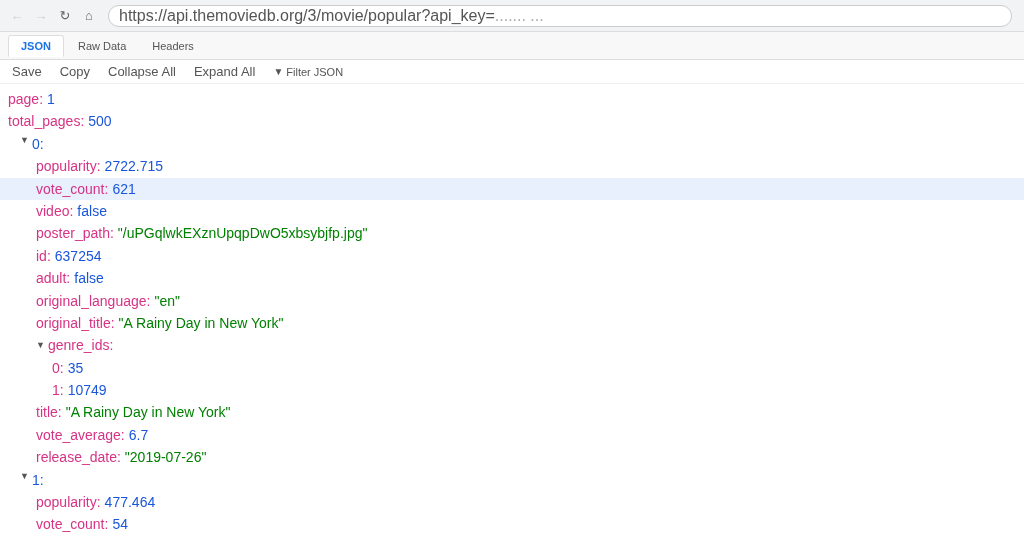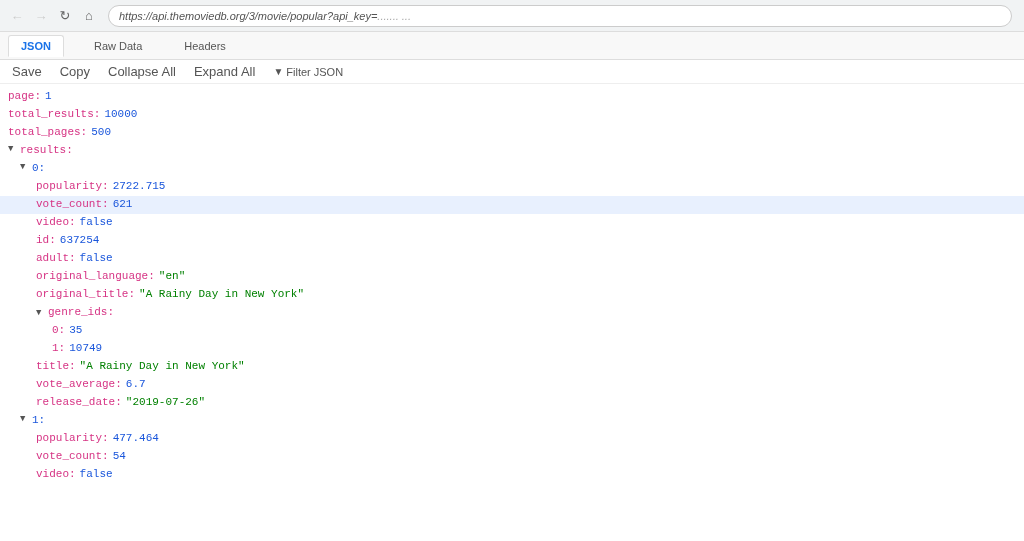--- a/index.html
+++ b/index.html
@@ -39,33 +39,32 @@
       border-radius: 11px;
       display: flex;
       align-items: center;
       padding: 0 10px;
       font-size: 11px;
       color: #333;
       margin: 0 4px;
     }
     .browser-url-text {
       color: #555;
-      font-size: 11px;
-      font-style: italic;
+      font-size: 16px;
     }
 
     
     .tab-bar {
       background: #f8f8f8;
       border-bottom: 1px solid #ddd;
       display: flex;
       align-items: center;
       padding: 0 8px;
       height: 28px;
-      gap: 18px;
+      gap: 2px;
     }
     .tab-item {
       padding: 4px 12px;
       font-size: 11px;
       cursor: pointer;
       border-radius: 3px 3px 0 0;
       color: #555;
     }
     .tab-item.active {
       background: #fff;
@@ -102,22 +101,22 @@
     }
     .filter-icon {
       font-size: 10px;
     }
 
     
     .json-content {
       overflow-y: auto;
       height: calc(541px - 32px - 28px - 24px);
       padding: 4px 0;
-      font-family: Liberation Mono, monospace;
-      font-size: 11px;
+      font-family: Liberation Sans, sans-serif;
+      font-size: 14px;
       line-height: 1.6;
     }
 
     .json-row {
       display: flex;
       padding: 0 8px;
       min-height: 18px;
       align-items: flex-start;
     }
     .json-row.highlighted {
@@ -182,34 +181,26 @@
   </span>
 </div>
 
 <div class="json-content">
 
   <div class="json-row indent-0">
     <span class="key-label">page:</span>
     <span class="value-number">1</span>
   </div>
 
-  <div class="json-row indent-0">
-    <span class="key-label">total_results:</span>
-    <span class="value-number">10000</span>
-  </div>
 
   <div class="json-row indent-0">
     <span class="key-label">total_pages:</span>
     <span class="value-number">500</span>
   </div>
 
-  <div class="json-row indent-0">
-    <span class="collapse-arrow expanded"></span>
-    <span class="key-label">results:</span>
-  </div>
 
   <div class="json-row indent-1">
     <span class="collapse-arrow expanded"></span>
     <span class="value-number">0:</span>
   </div>
 
   <div class="json-row indent-2">
     <span class="key-label">popularity:</span>
     <span class="value-number">2722.715</span>
   </div>
@@ -217,20 +208,24 @@
   <div class="json-row indent-2 highlighted">
     <span class="key-label">vote_count:</span>
     <span class="value-number">621</span>
   </div>
 
   <div class="json-row indent-2">
     <span class="key-label">video:</span>
     <span class="value-bool">false</span>
   </div>
 
+  <div class="json-row indent-2">
+    <span class="key-label">poster_path:</span>
+    <span class="value-string">"/uPGqlwkEXznUpqpDwO5xbsybjfp.jpg"</span>
+  </div>
 
   <div class="json-row indent-2">
     <span class="key-label">id:</span>
     <span class="value-number">637254</span>
   </div>
 
   <div class="json-row indent-2">
     <span class="key-label">adult:</span>
     <span class="value-bool">false</span>
   </div>

